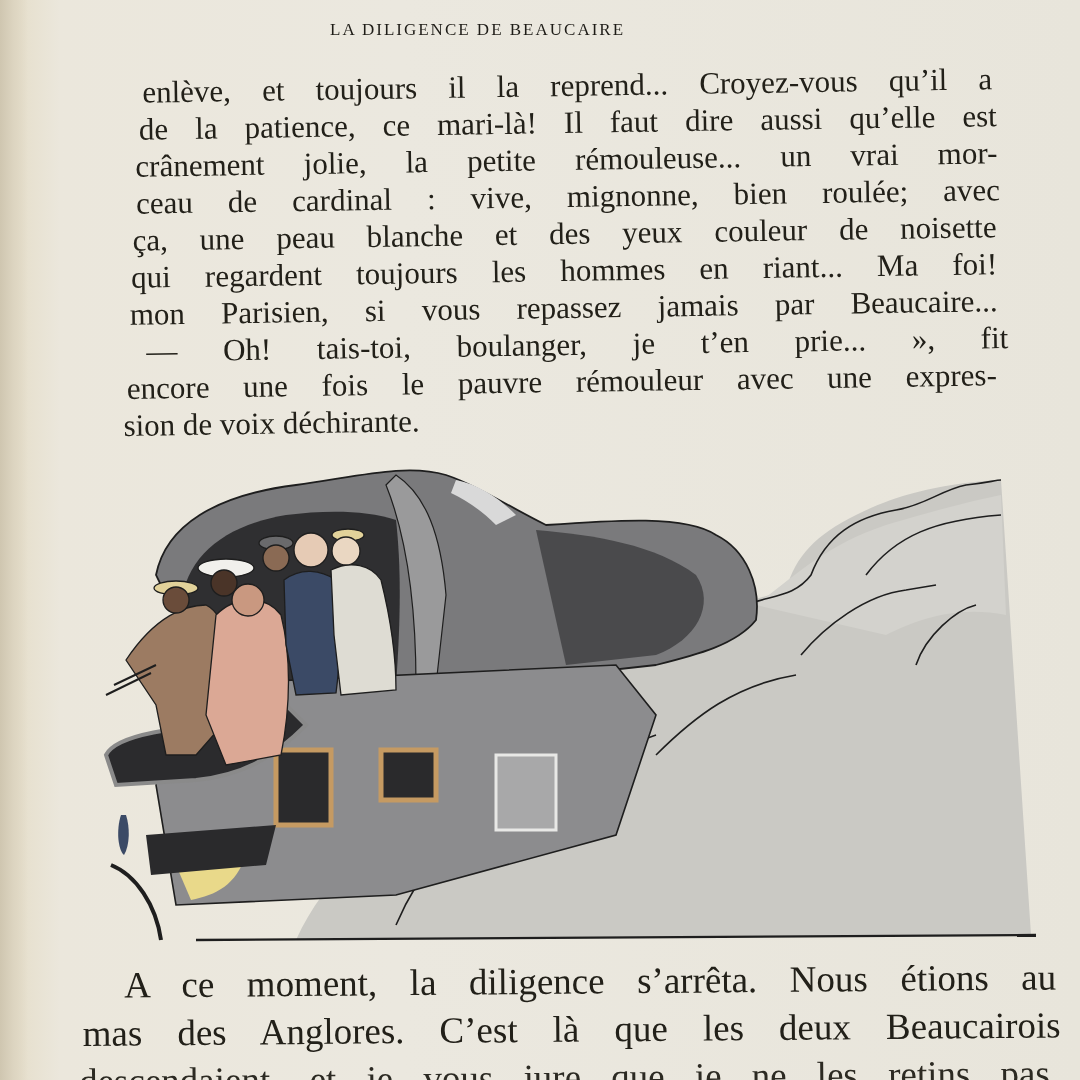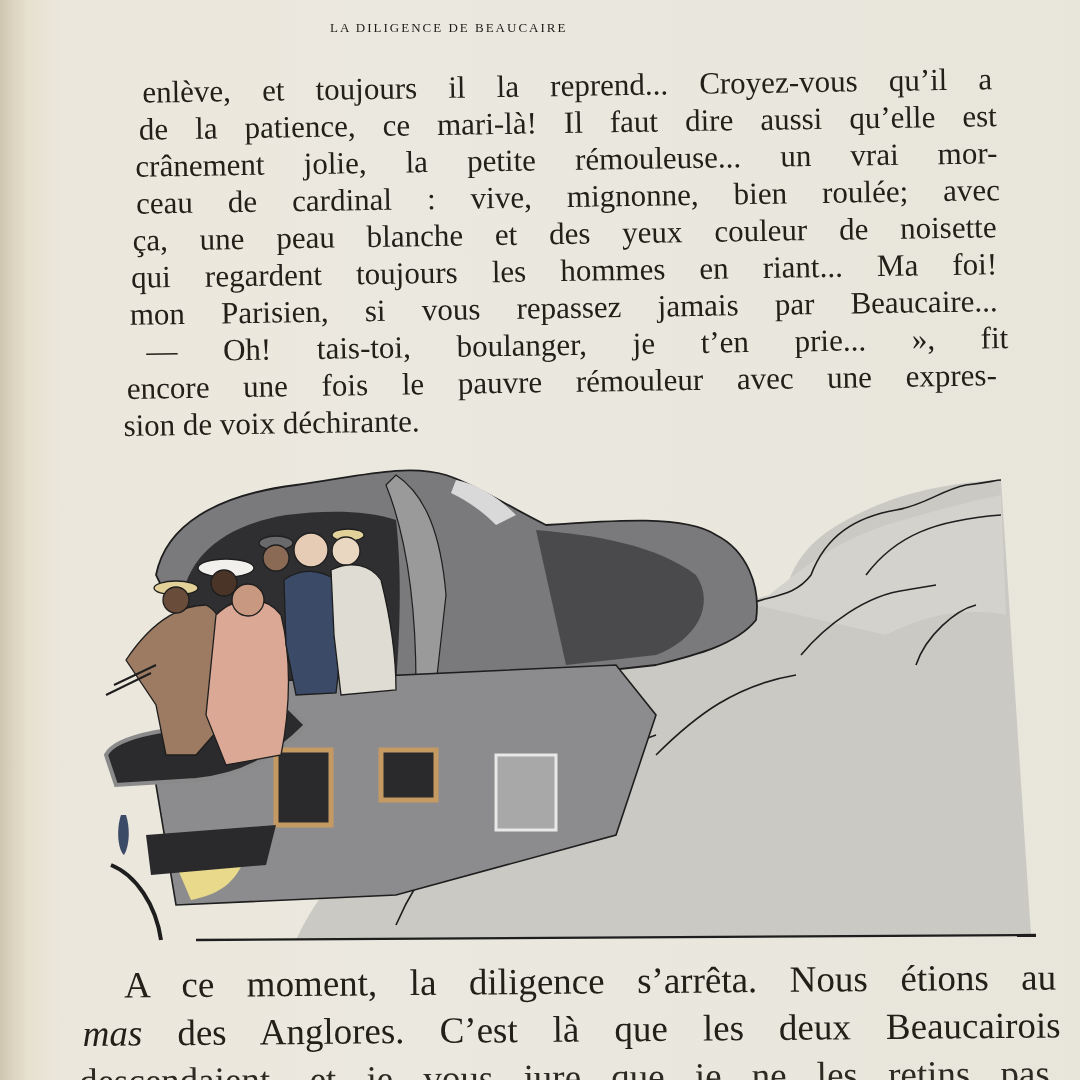--- a/index.html
+++ b/index.html
@@ -25,21 +25,21 @@
       position: absolute;
       left: 0; top: 0;
       width: 28px; height: 1080px;
       background: linear-gradient(90deg, #cfc6b0 0px, #ddd5c1 14px, rgba(230,223,206,0) 28px);
     }
     .running-head {
       position: absolute;
       top: 20px;
       left: 330px;
       width: 460px;
-      font-size: 13px;
+      font-size: 17px;
       letter-spacing: 2px;
       font-family: "Liberation Serif", serif;
       color: #1e1c17;
       white-space: nowrap;
     }
     .text-block {
       position: absolute;
       left: 118px;
       top: 74px;
       width: 890px;
@@ -88,21 +88,21 @@
     }
     .bottom-block .bline {
       display: block;
       white-space: nowrap;
       text-align: justify;
       text-align-last: justify;
     }
     .b0 { margin-left: 46px; width: 932px; }
     .b1 { margin-left: 4px; width: 978px; }
     .b2 { margin-left: 0px; width: 980px; opacity: 0.95; }
-    .italic { font-style: italic; }
+    .italic { }
   </style>
 </head>
 <body>
 
 <div class="page">
   <div class="page-edge"></div>
 
   <div class="running-head">LA DILIGENCE DE BEAUCAIRE</div>
 
   <div class="text-block">

